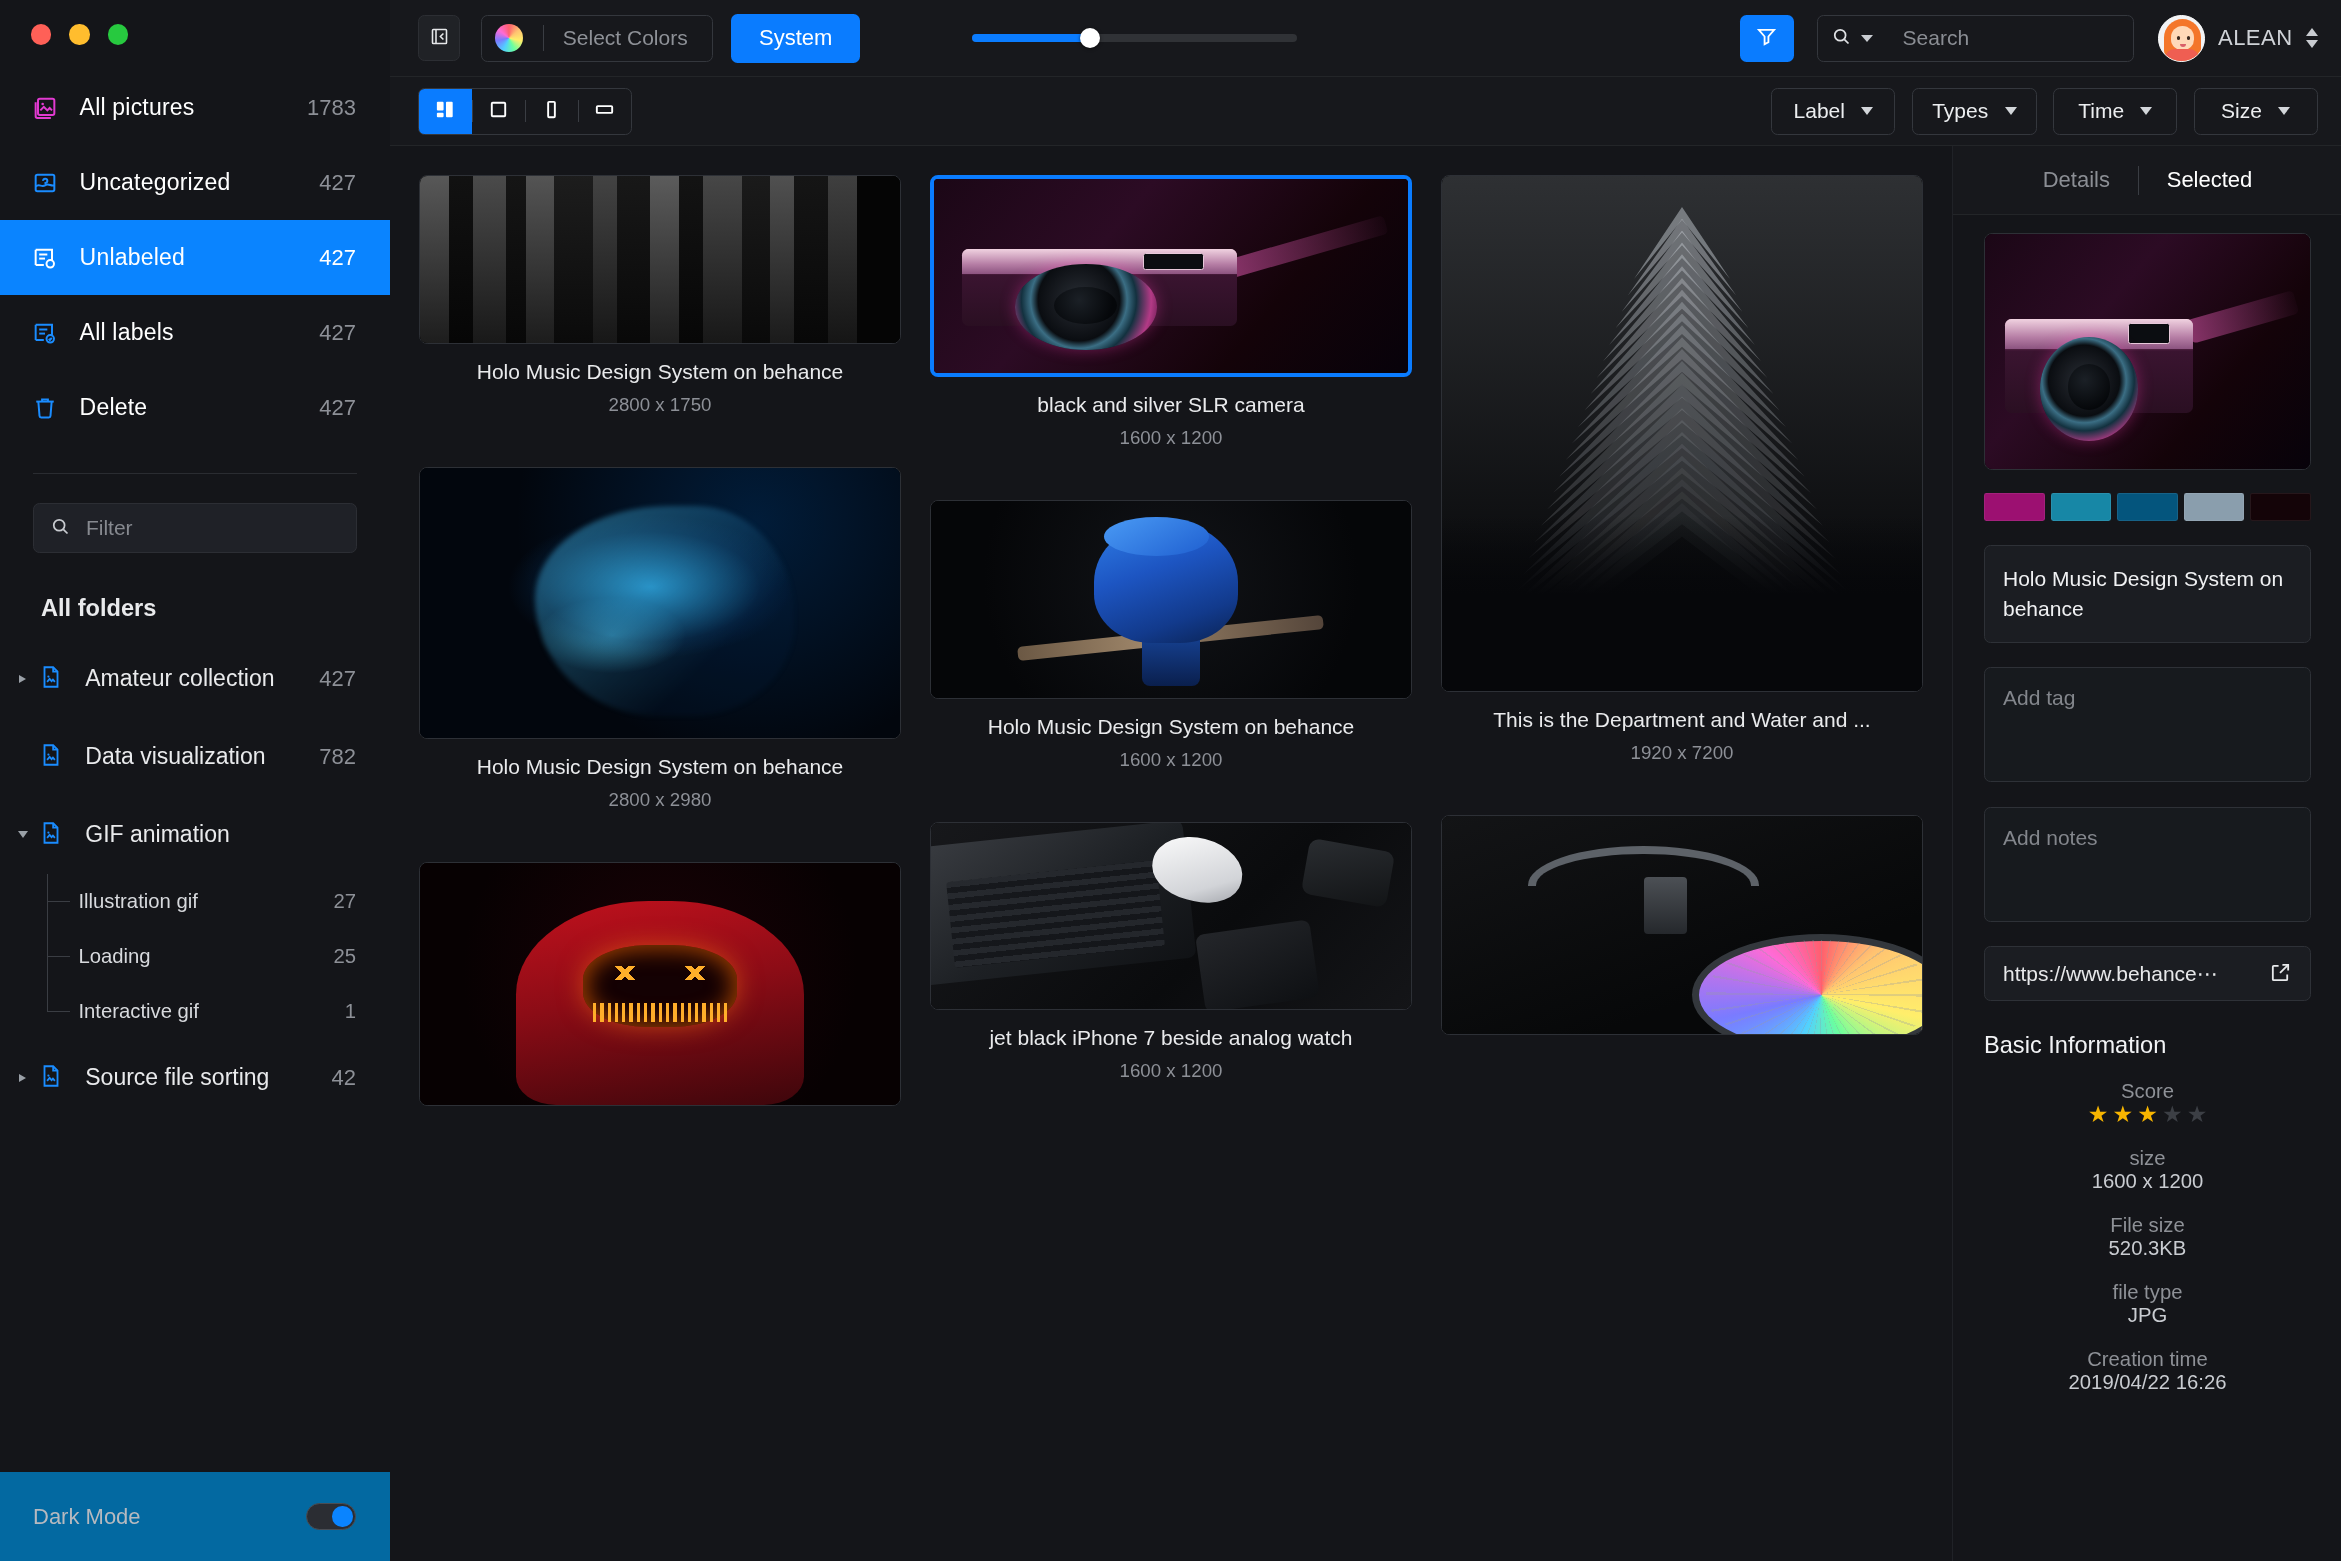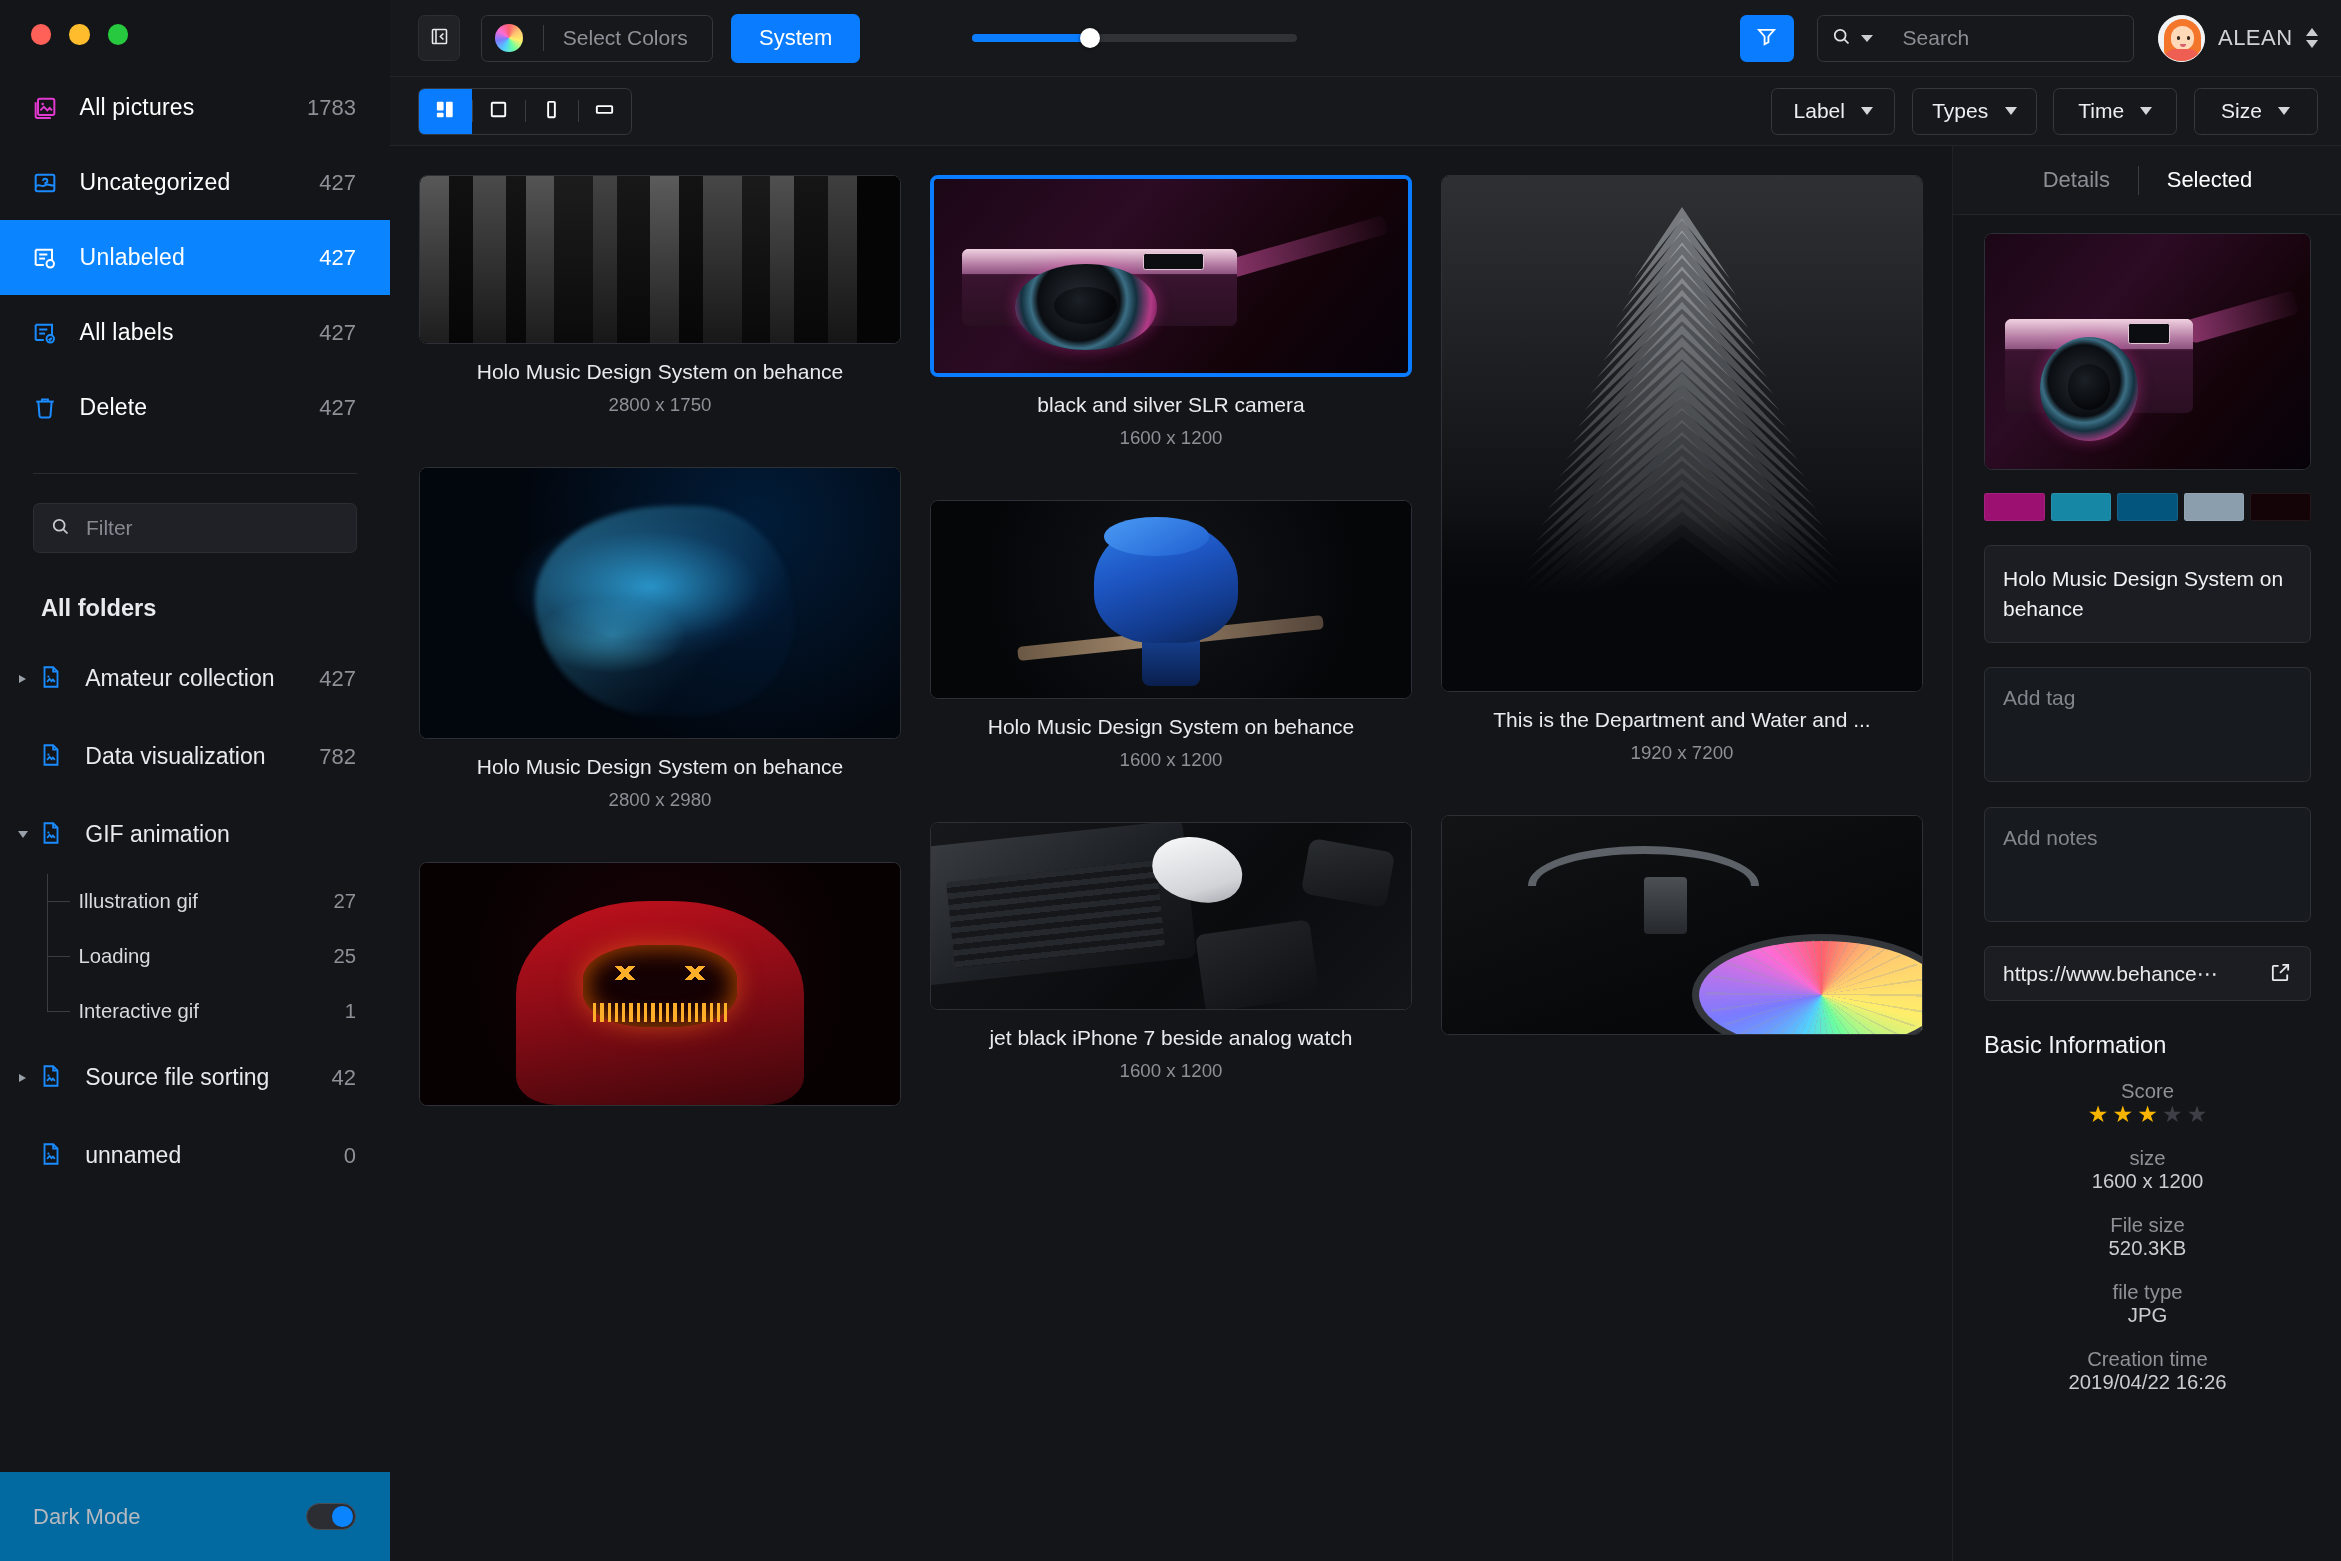--- a/index.html
+++ b/index.html
@@ -680,33 +680,20 @@
             <path d="M6 3h8l4 4v14H6z"></path>
               <path d="M14 3v4h4"></path>
             <path d="M8.4 16.4l2.3-2.6 1.8 2 1.3-1.4 1.8 2"></path>
               <circle cx="9.6" cy="11.6" r="1" fill="#1a8cff" stroke="none"></circle>
           </svg>
         </span>
         <span class="folder-label">Source file sorting</span>
         <span class="folder-count">42</span>
       </div>
 
-      <div class="folder-item">
-        <span class="caret"></span>
-        <span class="folder-icon">
-          <svg width="26" height="26" viewBox="0 0 24 24" fill="none" stroke="#1a8cff" stroke-width="1.7">
-            <path d="M6 3h8l4 4v14H6z"></path>
-              <path d="M14 3v4h4"></path>
-            <path d="M8.4 16.4l2.3-2.6 1.8 2 1.3-1.4 1.8 2"></path>
-              <circle cx="9.6" cy="11.6" r="1" fill="#1a8cff" stroke="none"></circle>
-          </svg>
-        </span>
-        <span class="folder-label">unnamed</span>
-        <span class="folder-count">0</span>
-      </div>
     </div>
 
     <div class="sidebar-footer">
       <span class="dark-mode-label">Dark Mode</span>
       <span class="toggle">
           <span class="knob"></span>
         </span>
     </div>
   </aside>
 

